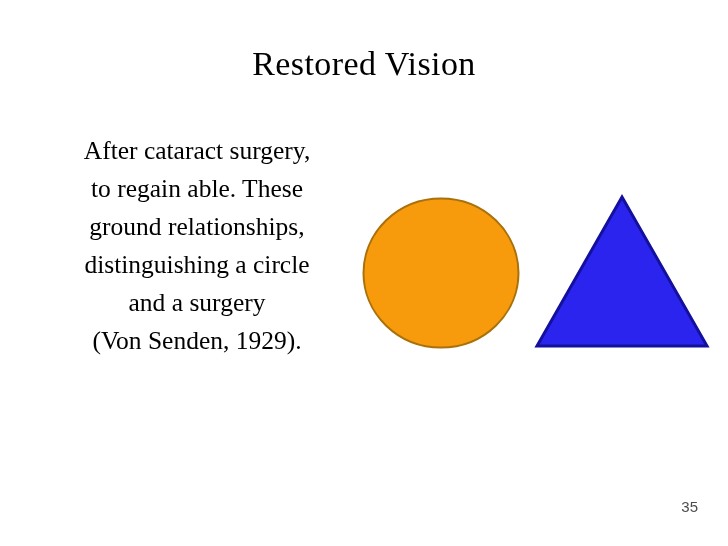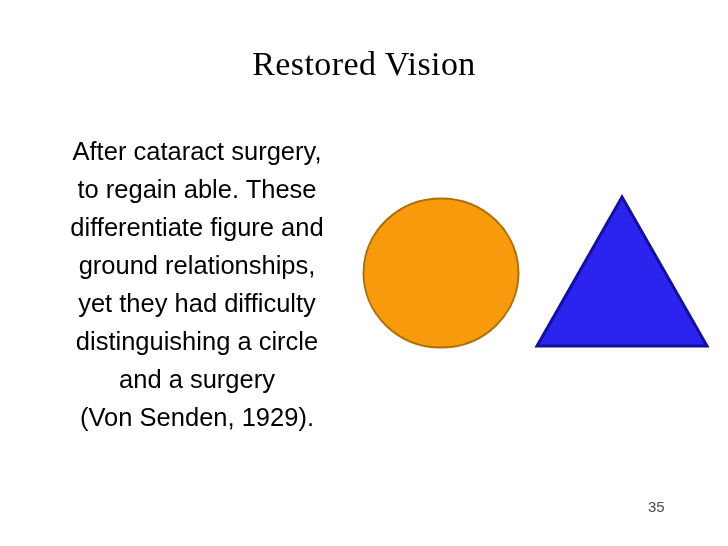--- a/index.html
+++ b/index.html
@@ -34,21 +34,21 @@
     letter-spacing: 0.4px;
   }
 
   
   .body-block {
     position: absolute;
     left: 34px;
     top: 132px;
     width: 326px;
     text-align: center;
-    font-family: Liberation Sans, sans-serif;
+    font-family: Liberation Serif, serif;
     font-size: 25.5px;
     line-height: 38px;
     color: #000000;
   }
   .body-line {
     display: block;
     white-space: nowrap;
   }
 
   
@@ -73,40 +73,38 @@
     height: 100%;
     overflow: visible;
   }
 
   
   .page-number {
     position: absolute;
     left: 648px;
     top: 498px;
     width: 50px;
-    text-align: left;
+    text-align: right;
     font-family: "Liberation Sans", sans-serif;
     font-size: 15px;
     line-height: 18px;
     color: #4d4d4d;
   }
 </style>
 </head>
 <body>
 
 <div class="slide" style="background: rgb(255, 255, 255);">
 
   <div class="slide-title" style="color: rgb(0, 0, 0);">Restored Vision</div>
 
   <div class="body-block" style="color: rgb(0, 0, 0);">
     <span class="body-line">After cataract surgery,</span>
     <span class="body-line">to regain able. These</span>
-    <span class="body-line">differentiate figure and</span>
     <span class="body-line">ground relationships,</span>
-    <span class="body-line">yet they had difficulty</span>
     <span class="body-line">distinguishing a circle</span>
     <span class="body-line">and a surgery</span>
     <span class="body-line">(Von Senden, 1929).</span>
   </div>
 
   <div class="shape-circle">
     <svg viewBox="0 0 158 152" preserveAspectRatio="none" aria-hidden="true">
       <ellipse id="circle-el" cx="79" cy="76" rx="77.5" ry="74.5" fill="#F79B0C" stroke="#A9700B" stroke-width="2"></ellipse>
     </svg>
   </div>

